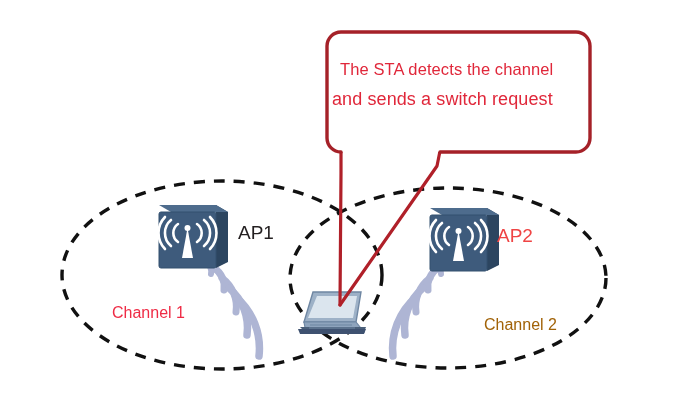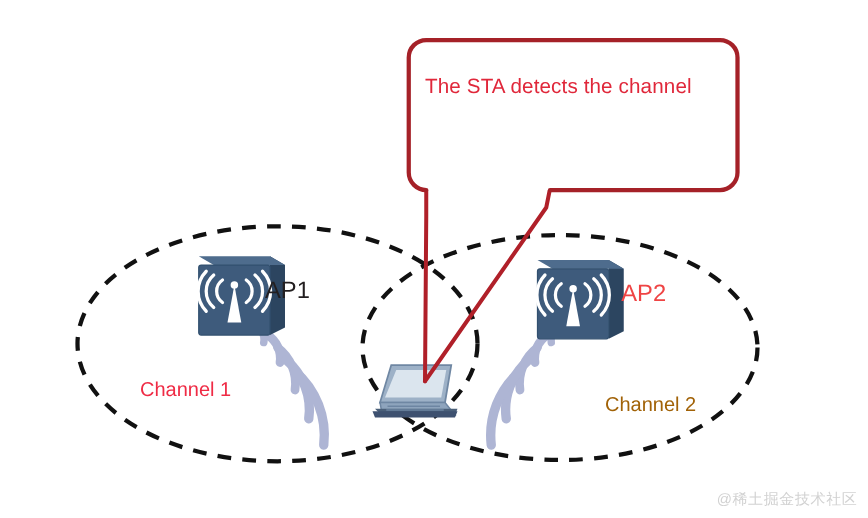--- a/index.html
+++ b/index.html
@@ -38,21 +38,21 @@
     top: 60px;
     font-size: 16.5px;
     text-align: right;
   }
   #callout-line2 {
     left: 332px;
     top: 89px;
     font-size: 18px;
   }
   #label-ap1 {
-    left: 212px;
+    left: 238px;
     top: 222px;
     color: #231f20;
     font-size: 19px;
   }
   #label-ap2 {
     left: 497px;
     top: 225px;
     color: #ef4444;
     font-size: 19px;
   }
@@ -180,22 +180,22 @@
                L 576 32
                A 14 14 0 0 1 590 46
                L 590 138
                A 14 14 0 0 1 576 152
                L 440 152" fill="#ffffff" stroke="#a52128" stroke-width="3.4" stroke-linejoin="round" stroke-linecap="round"></path>
     </g>
 
   </svg>
 
   <div class="txt" id="callout-line1">The STA detects the channel</div>
+  <div class="txt" id="callout-line2">and sends a switch request</div>
 
   <div class="txt" id="label-ap1">AP1</div>
   <div class="txt" id="label-ap2">AP2</div>
 
   <div class="txt" id="label-ch1">Channel 1</div>
   <div class="txt" id="label-ch2">Channel 2</div>
 
-  <div id="watermark">@稀土掘金技术社区</div>
 
 </div>
 
 </body></html>

